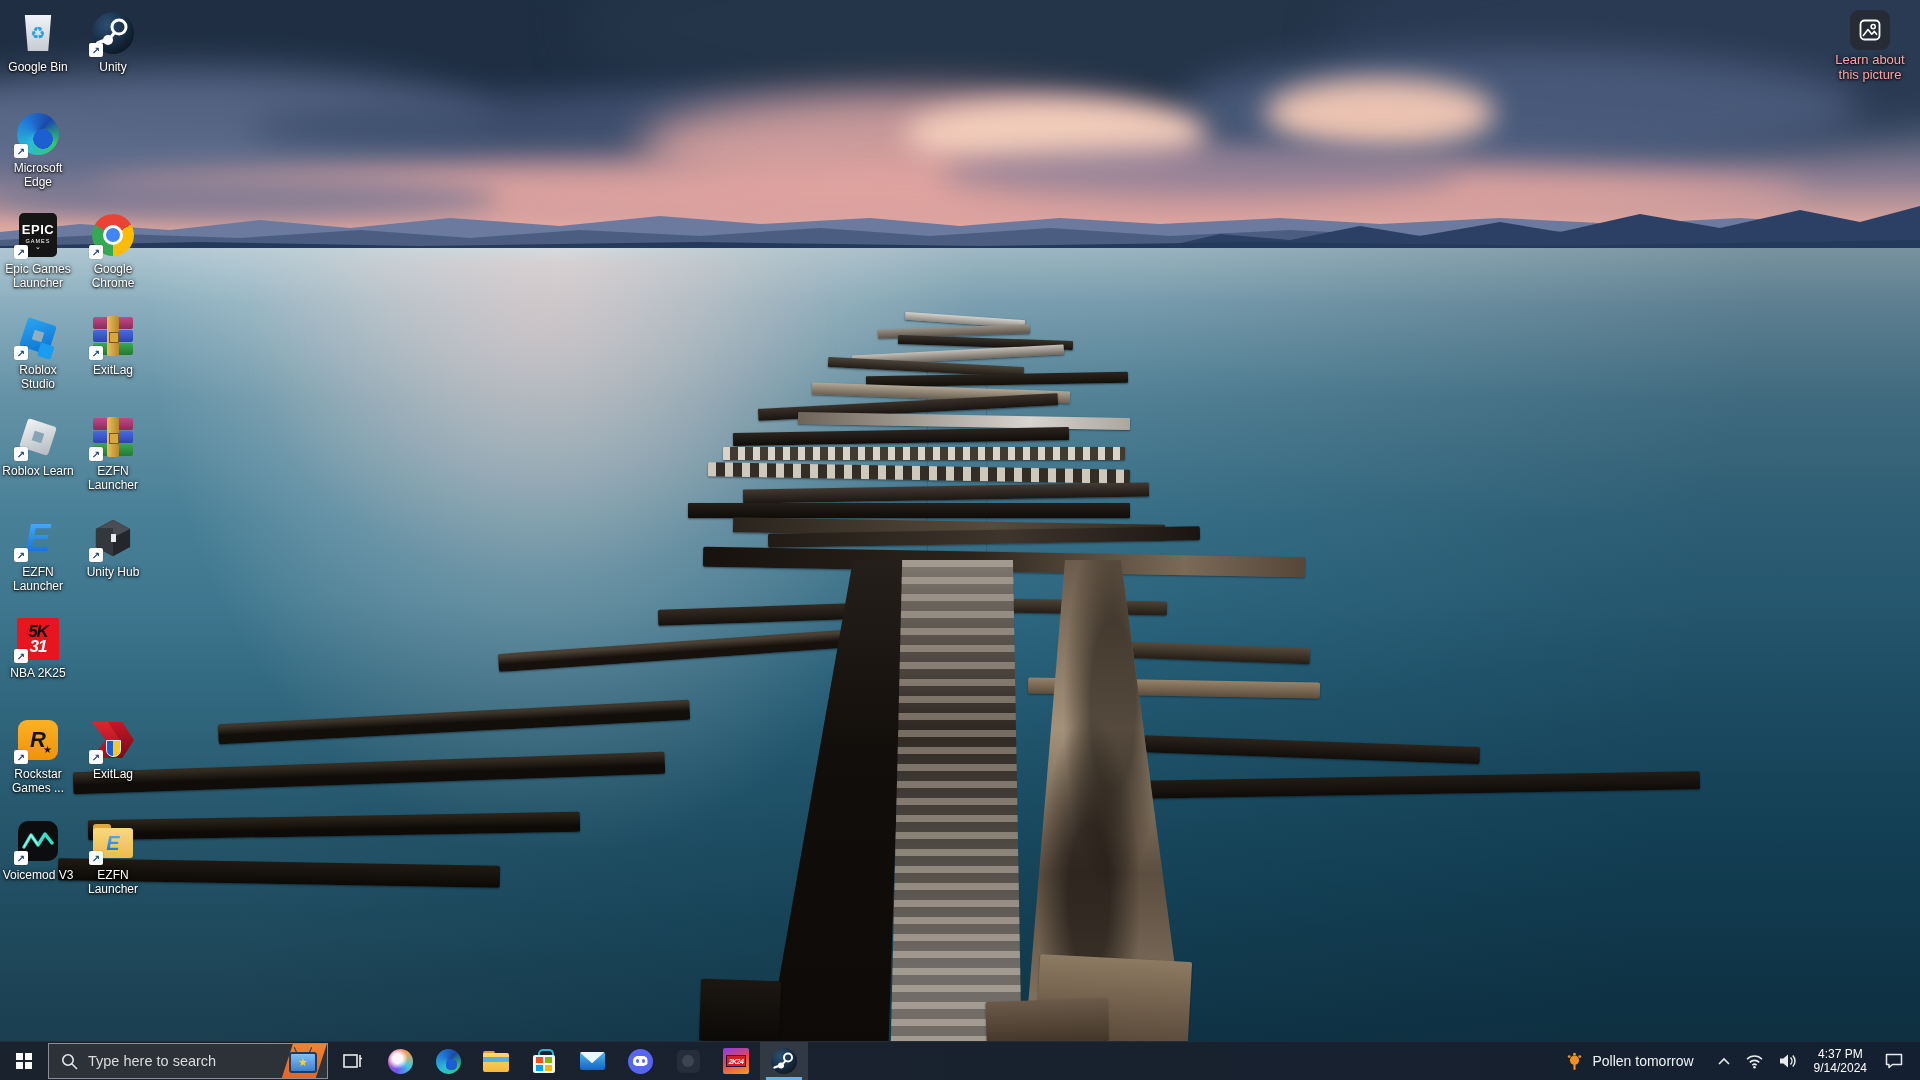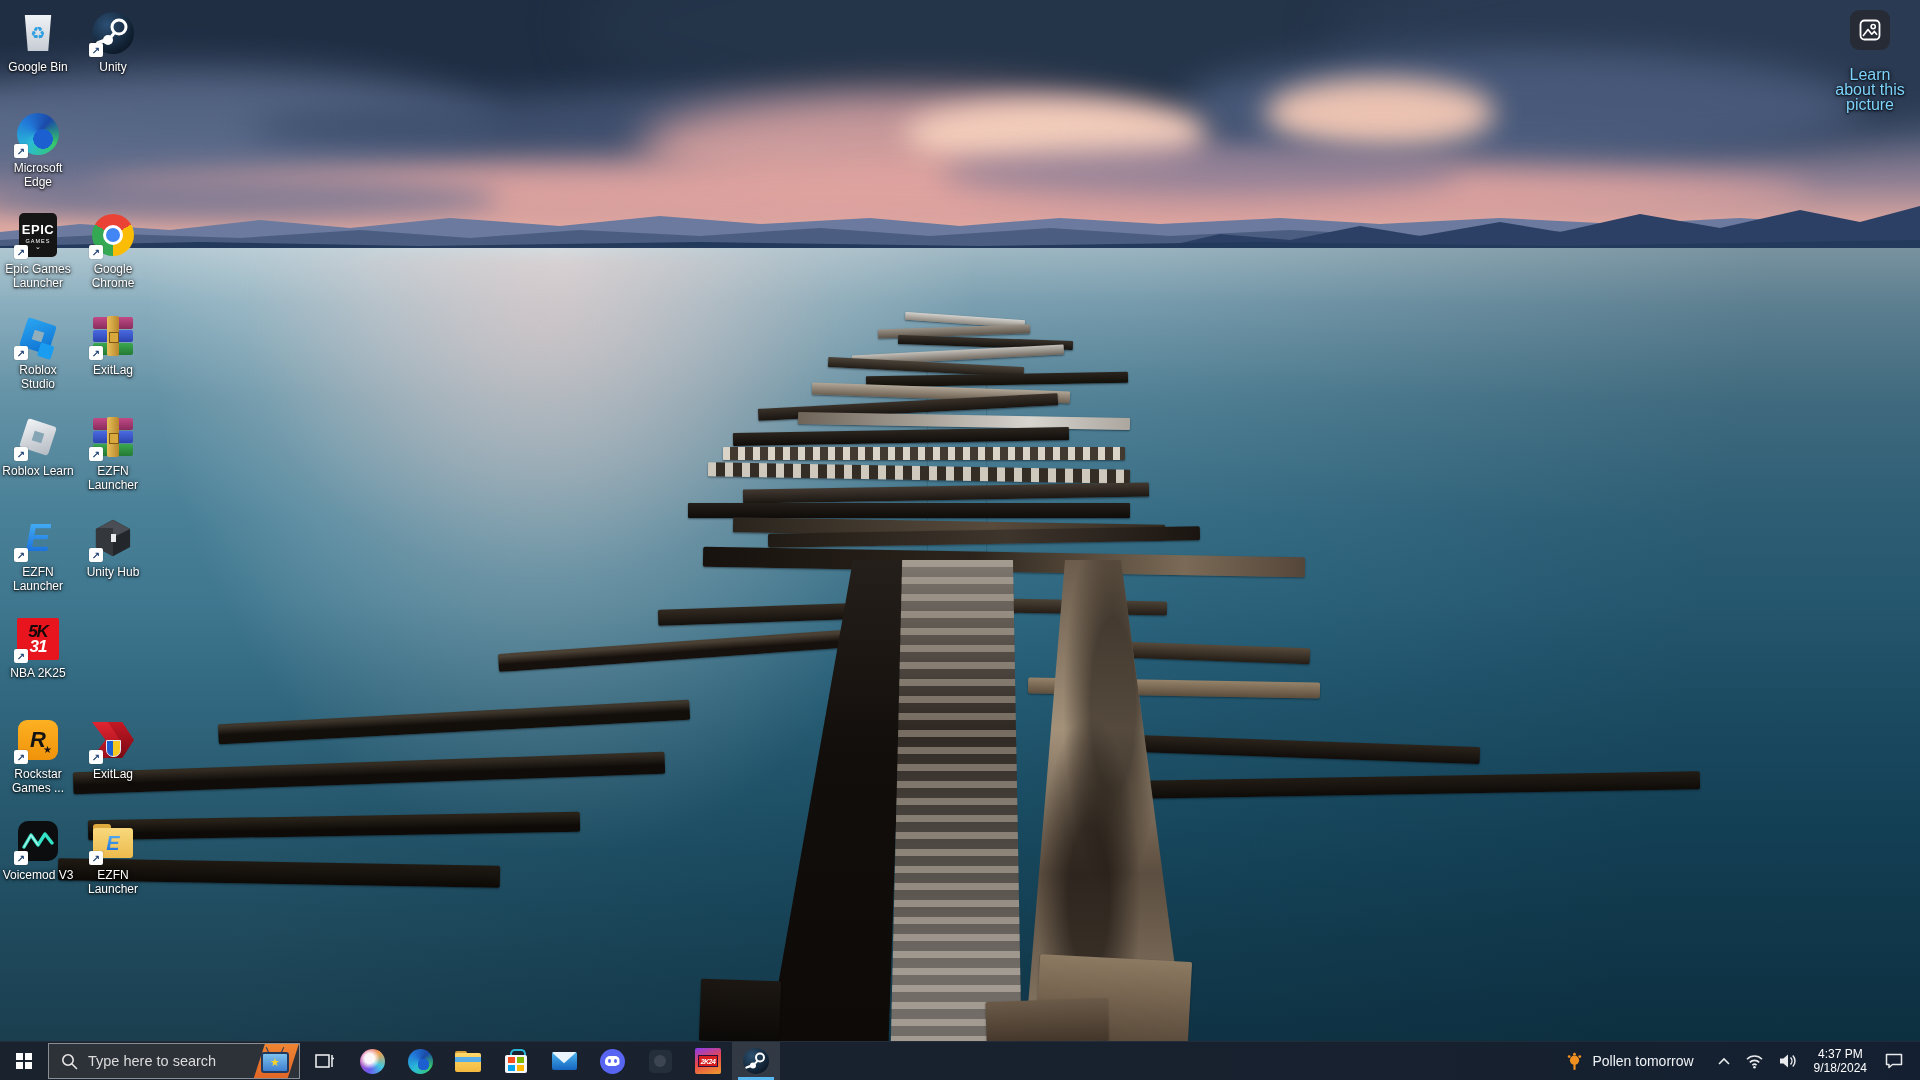--- a/index.html
+++ b/index.html
@@ -26,32 +26,32 @@
   .dicon .art{position:relative;width:46px;height:46px;margin:0 auto;display:flex;align-items:center;justify-content:center;}
   .dicon .lbl{margin-top:4px;font-size:12px;line-height:14px;color:#fff;
     text-shadow:0 1px 2px rgba(0,0,0,.95),0 0 4px rgba(0,0,0,.85);word-wrap:break-word;}
   .sc-arrow{position:absolute;left:-1px;bottom:-1px;width:14px;height:14px;background:#fff;border-radius:2px;
     display:flex;align-items:center;justify-content:center;font-size:10px;font-weight:bold;color:#1a3c6e;box-shadow:0 0 1px rgba(0,0,0,.6);}
 
   
   #learn-about{position:absolute;left:1832px;top:10px;width:76px;text-align:center;cursor:pointer;}
   #learn-about .glyph{width:40px;height:40px;margin:0 auto;border-radius:9px;background:rgba(38,40,46,.78);
     display:flex;align-items:center;justify-content:center;}
-  #learn-about .lbl{margin-top:17px;font-size:16px;line-height:15px;color:#7dd3fc;
+  #learn-about .lbl{margin-top:2px;font-size:13px;line-height:15px;color:#fca5a5;
     text-shadow:0 1px 2px rgba(0,0,0,.95),0 0 4px rgba(0,0,0,.85);}
 
   
   #taskbar{position:absolute;left:0;bottom:0;width:1920px;height:38px;
     background:linear-gradient(90deg,#1a222e 0%,#18212e 60%,#142031 100%);
     border-top:1px solid rgba(255,255,255,.05);display:flex;align-items:stretch;z-index:50;}
   .tb-btn{display:flex;align-items:center;justify-content:center;cursor:pointer;}
   #start-btn{width:48px;height:38px;}
   .win-logo{display:grid;grid-template-columns:7px 7px;grid-template-rows:7px 7px;gap:2px;}
   .win-logo span{background:#fff;}
-  #searchbox{position:relative;width:252px;height:36px;margin-top:1px;background:#2d3138;
+  #searchbox{position:relative;width:280px;height:36px;margin-top:1px;background:#2d3138;
     border:1px solid #8a8f96;box-sizing:border-box;display:flex;align-items:center;cursor:text;overflow:hidden;}
   #searchbox .mag{margin:0 10px 0 12px;flex:0 0 auto;}
   #searchbox .ph{font-size:14.5px;color:#dcdcdc;white-space:nowrap;}
   .bing-badge{position:absolute;right:0;top:0;width:54px;height:34px;overflow:hidden;}
   .bing-ribbon{position:absolute;left:14px;top:-6px;width:34px;height:48px;transform:skewX(-18deg);
     background:linear-gradient(180deg,#f08a34,#e05f24);}
   .tv{position:absolute;left:16px;top:8px;width:24px;height:17px;background:linear-gradient(180deg,#7ec2ee,#3f7fd0);
     border:2px solid #223a5e;border-radius:3px;display:flex;align-items:center;justify-content:center;}
   .tv:before{content:"";position:absolute;top:-7px;left:4px;width:1px;height:6px;background:#223a5e;transform:rotate(-25deg);}
   .tv:after{content:"";position:absolute;top:-7px;right:4px;width:1px;height:6px;background:#223a5e;transform:rotate(25deg);}
@@ -467,21 +467,21 @@
       </div>
       <div class="tray-item">
         <svg width="19" height="16" viewBox="0 0 19 16">
           <path d="M2 5.5 h3.4 L10 1.5 v13 L5.4 10.5 H2 z" fill="#e8eaec"></path>
           <path d="M12.5 4.5 A5 5 0 0 1 12.5 11.5" fill="none" stroke="#e8eaec" stroke-width="1.5"></path>
           <path d="M14.8 2.5 A8 8 0 0 1 14.8 13.5" fill="none" stroke="#e8eaec" stroke-width="1.5"></path>
         </svg>
       </div>
       <div class="tray-item" id="clock">
         <span>4:37 PM</span>
-        <span>9/18/2024</span>
+        <span>9/14/2024</span>
       </div>
       <div class="tray-item" style="padding-right:10px;">
         <svg width="20" height="18" viewBox="0 0 20 18">
           <path d="M2.5 2.5 h15 v10 h-9 l-3.5 3 v-3 h-2.5 z" fill="none" stroke="#e8eaec" stroke-width="1.5" stroke-linejoin="round"></path>
         </svg>
       </div>
     </div>
   </div>
 
 </div>

